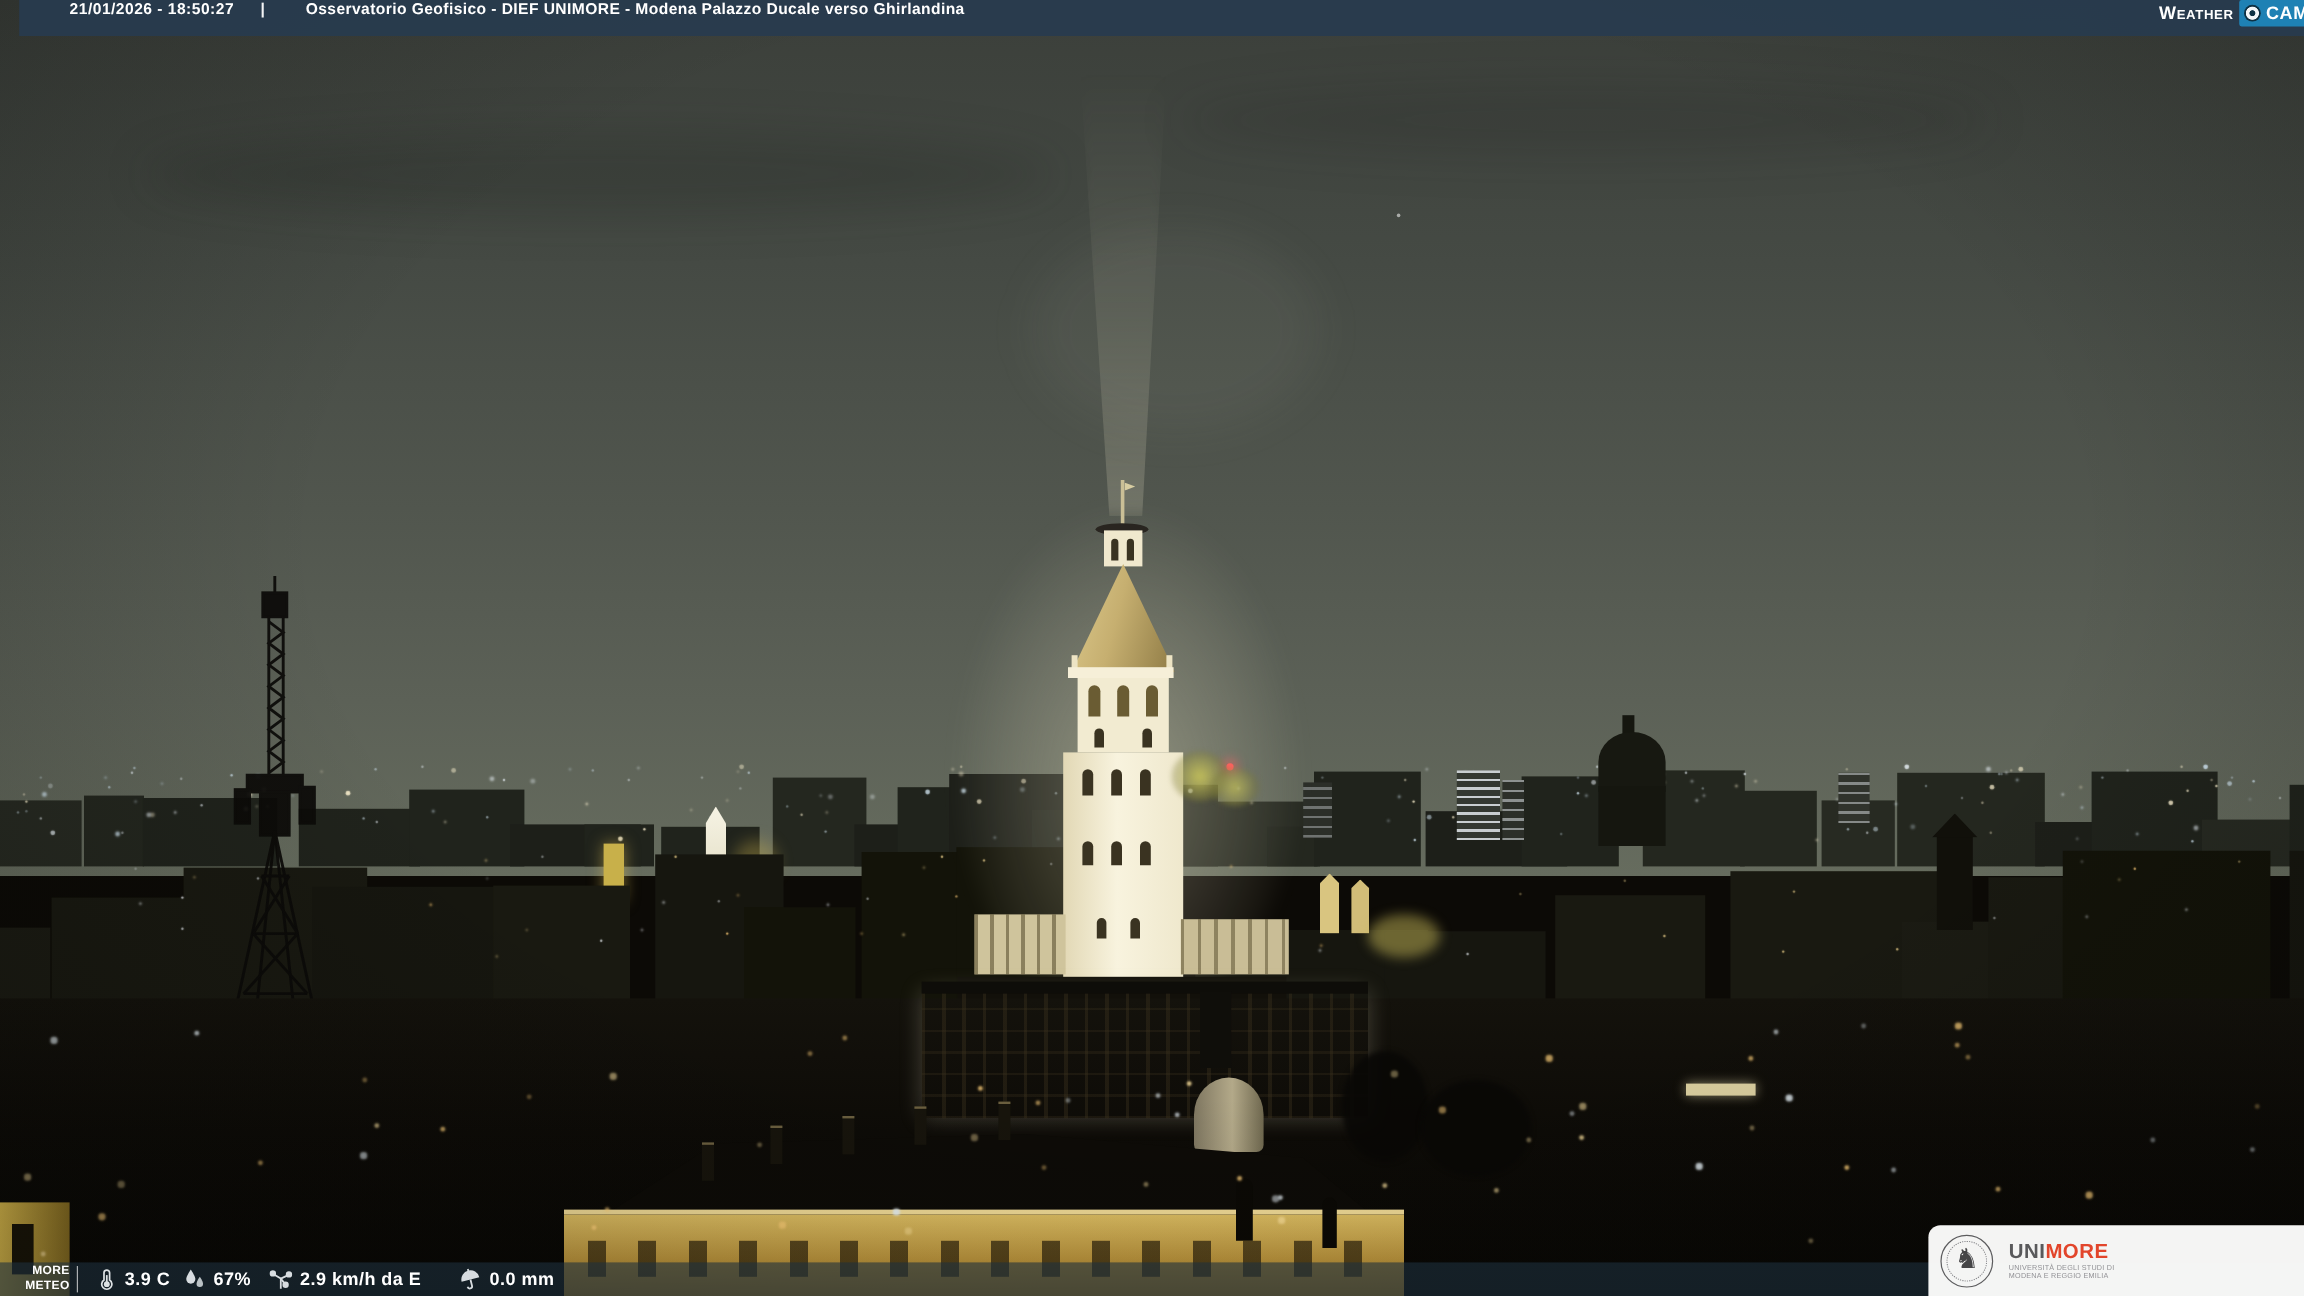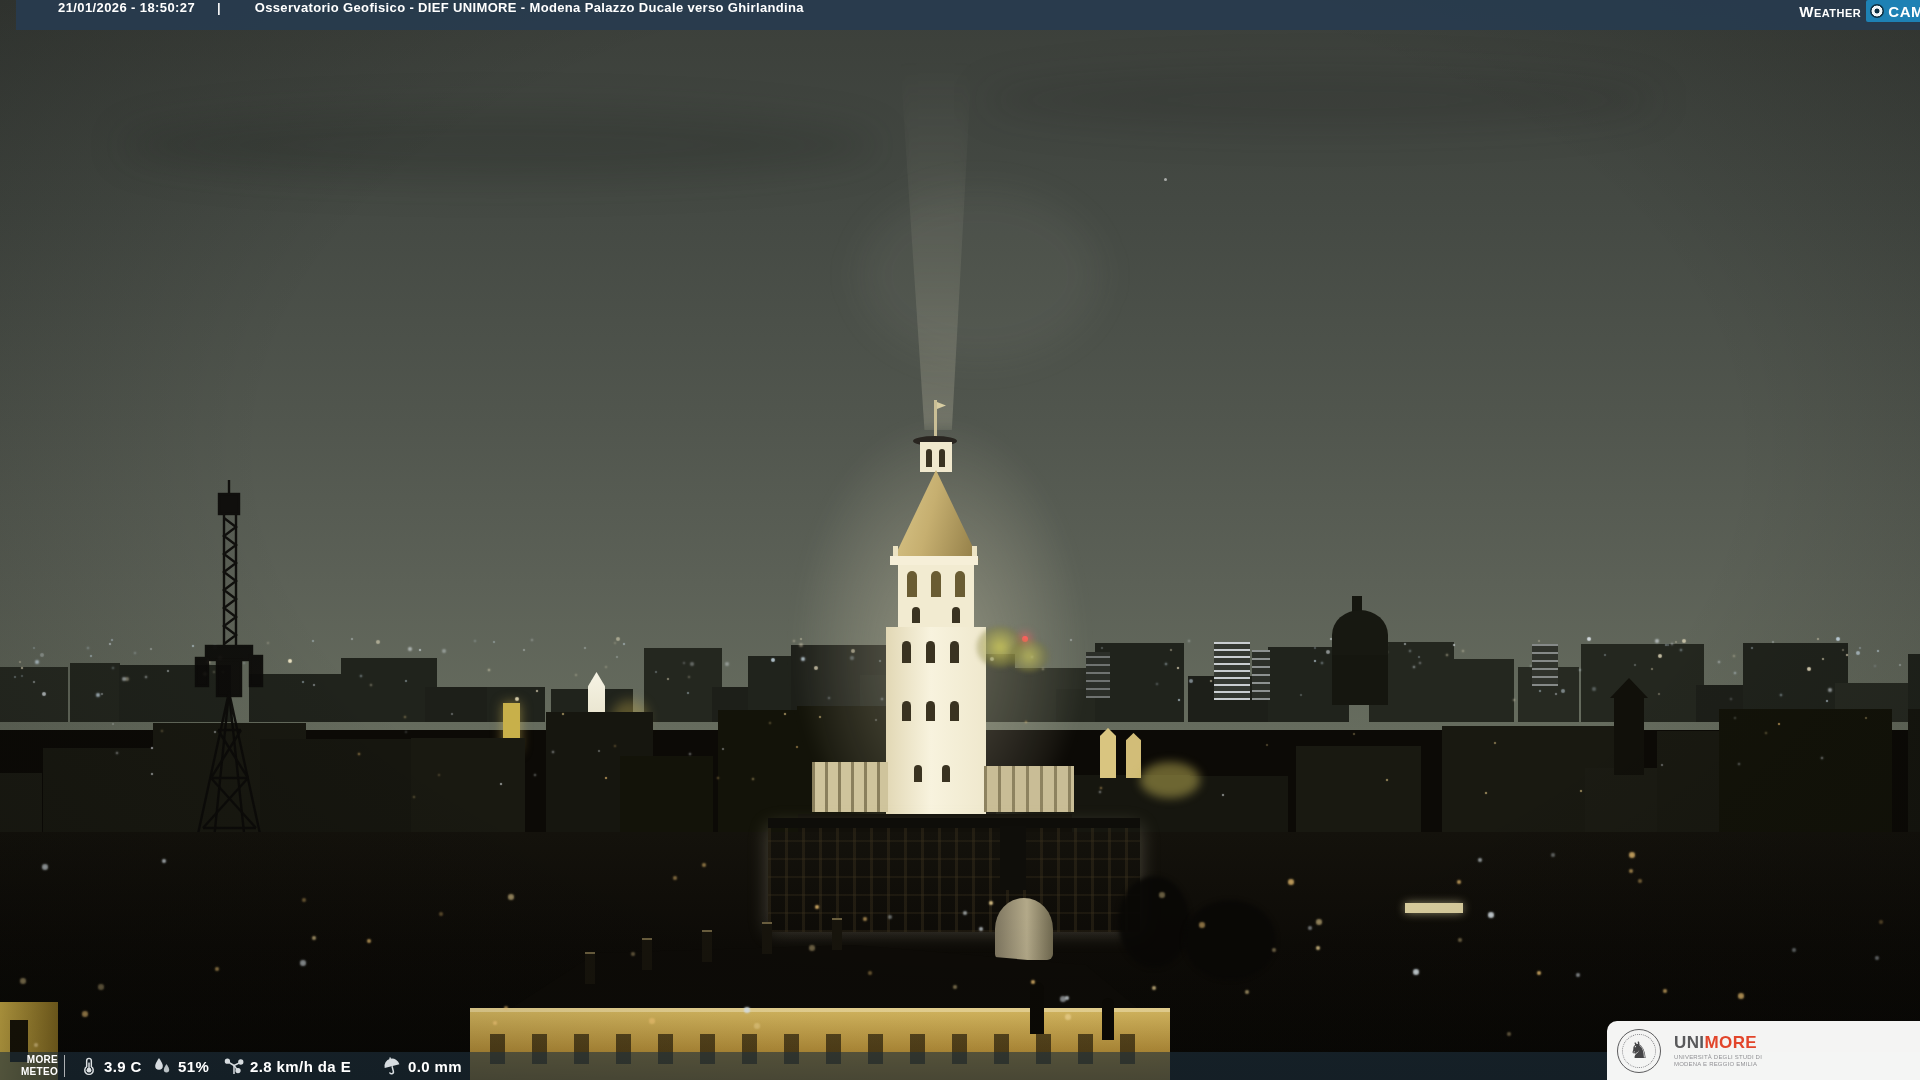--- a/index.html
+++ b/index.html
@@ -256,34 +256,34 @@
           <rect x="9.2" y="6.2" width="1.6" height="7" fill="#eef2f4"></rect>
       </svg>
       <span>3.9 C</span>
     </div>
 
     <div class="wx" style="left:152px;">
       <svg width="20" height="20" viewBox="0 0 20 20" fill="#e8edf0">
         <path d="M7 2C7 2 3.2 7.4 3.2 9.9a3.8 3.8 0 0 0 7.6 0C10.8 7.4 7 2 7 2z"></path>
         <path d="M14.5 8c0 0-2.7 3.9-2.7 5.7a2.7 2.7 0 0 0 5.4 0C17.2 11.9 14.5 8 14.5 8z" opacity=".85"></path>
       </svg>
-      <span>51%</span>
+      <span>67%</span>
     </div>
 
     <div class="wx" style="left:224px;">
       <svg width="20" height="20" viewBox="0 0 20 20">
         <g stroke="#e8edf0" stroke-width="1.5" fill="#e8edf0">
           <path d="M10 9.5 V18" fill="none"></path>
             <path d="M10 9.5 L3.6 5.6 M10 9.5 L16.6 6.4 M10 9.5 l3.6 4.6" fill="none"></path>
           <circle cx="3.4" cy="5.2" r="1.9"></circle>
             <circle cx="16.8" cy="6" r="1.9"></circle>
             <circle cx="14" cy="14.6" r="1.9"></circle>
         </g>
       </svg>
-      <span>2.8 km/h da E</span>
+      <span>2.9 km/h da E</span>
     </div>
 
     <div class="wx" style="left:382px;">
       <svg width="20" height="20" viewBox="0 0 20 20">
         <g transform="rotate(-14 10 10)">
           <path d="M10 2.6a7.6 7.6 0 0 1 7.6 7.6H2.4A7.6 7.6 0 0 1 10 2.6z" fill="#e8edf0"></path>
           <path d="M10 10.2v5.4a1.9 1.9 0 0 1-3.8 0" stroke="#e8edf0" stroke-width="1.5" fill="none"></path>
           <rect x="9.3" y="1.2" width="1.4" height="2.4" fill="#e8edf0"></rect>
         </g>
       </svg>

